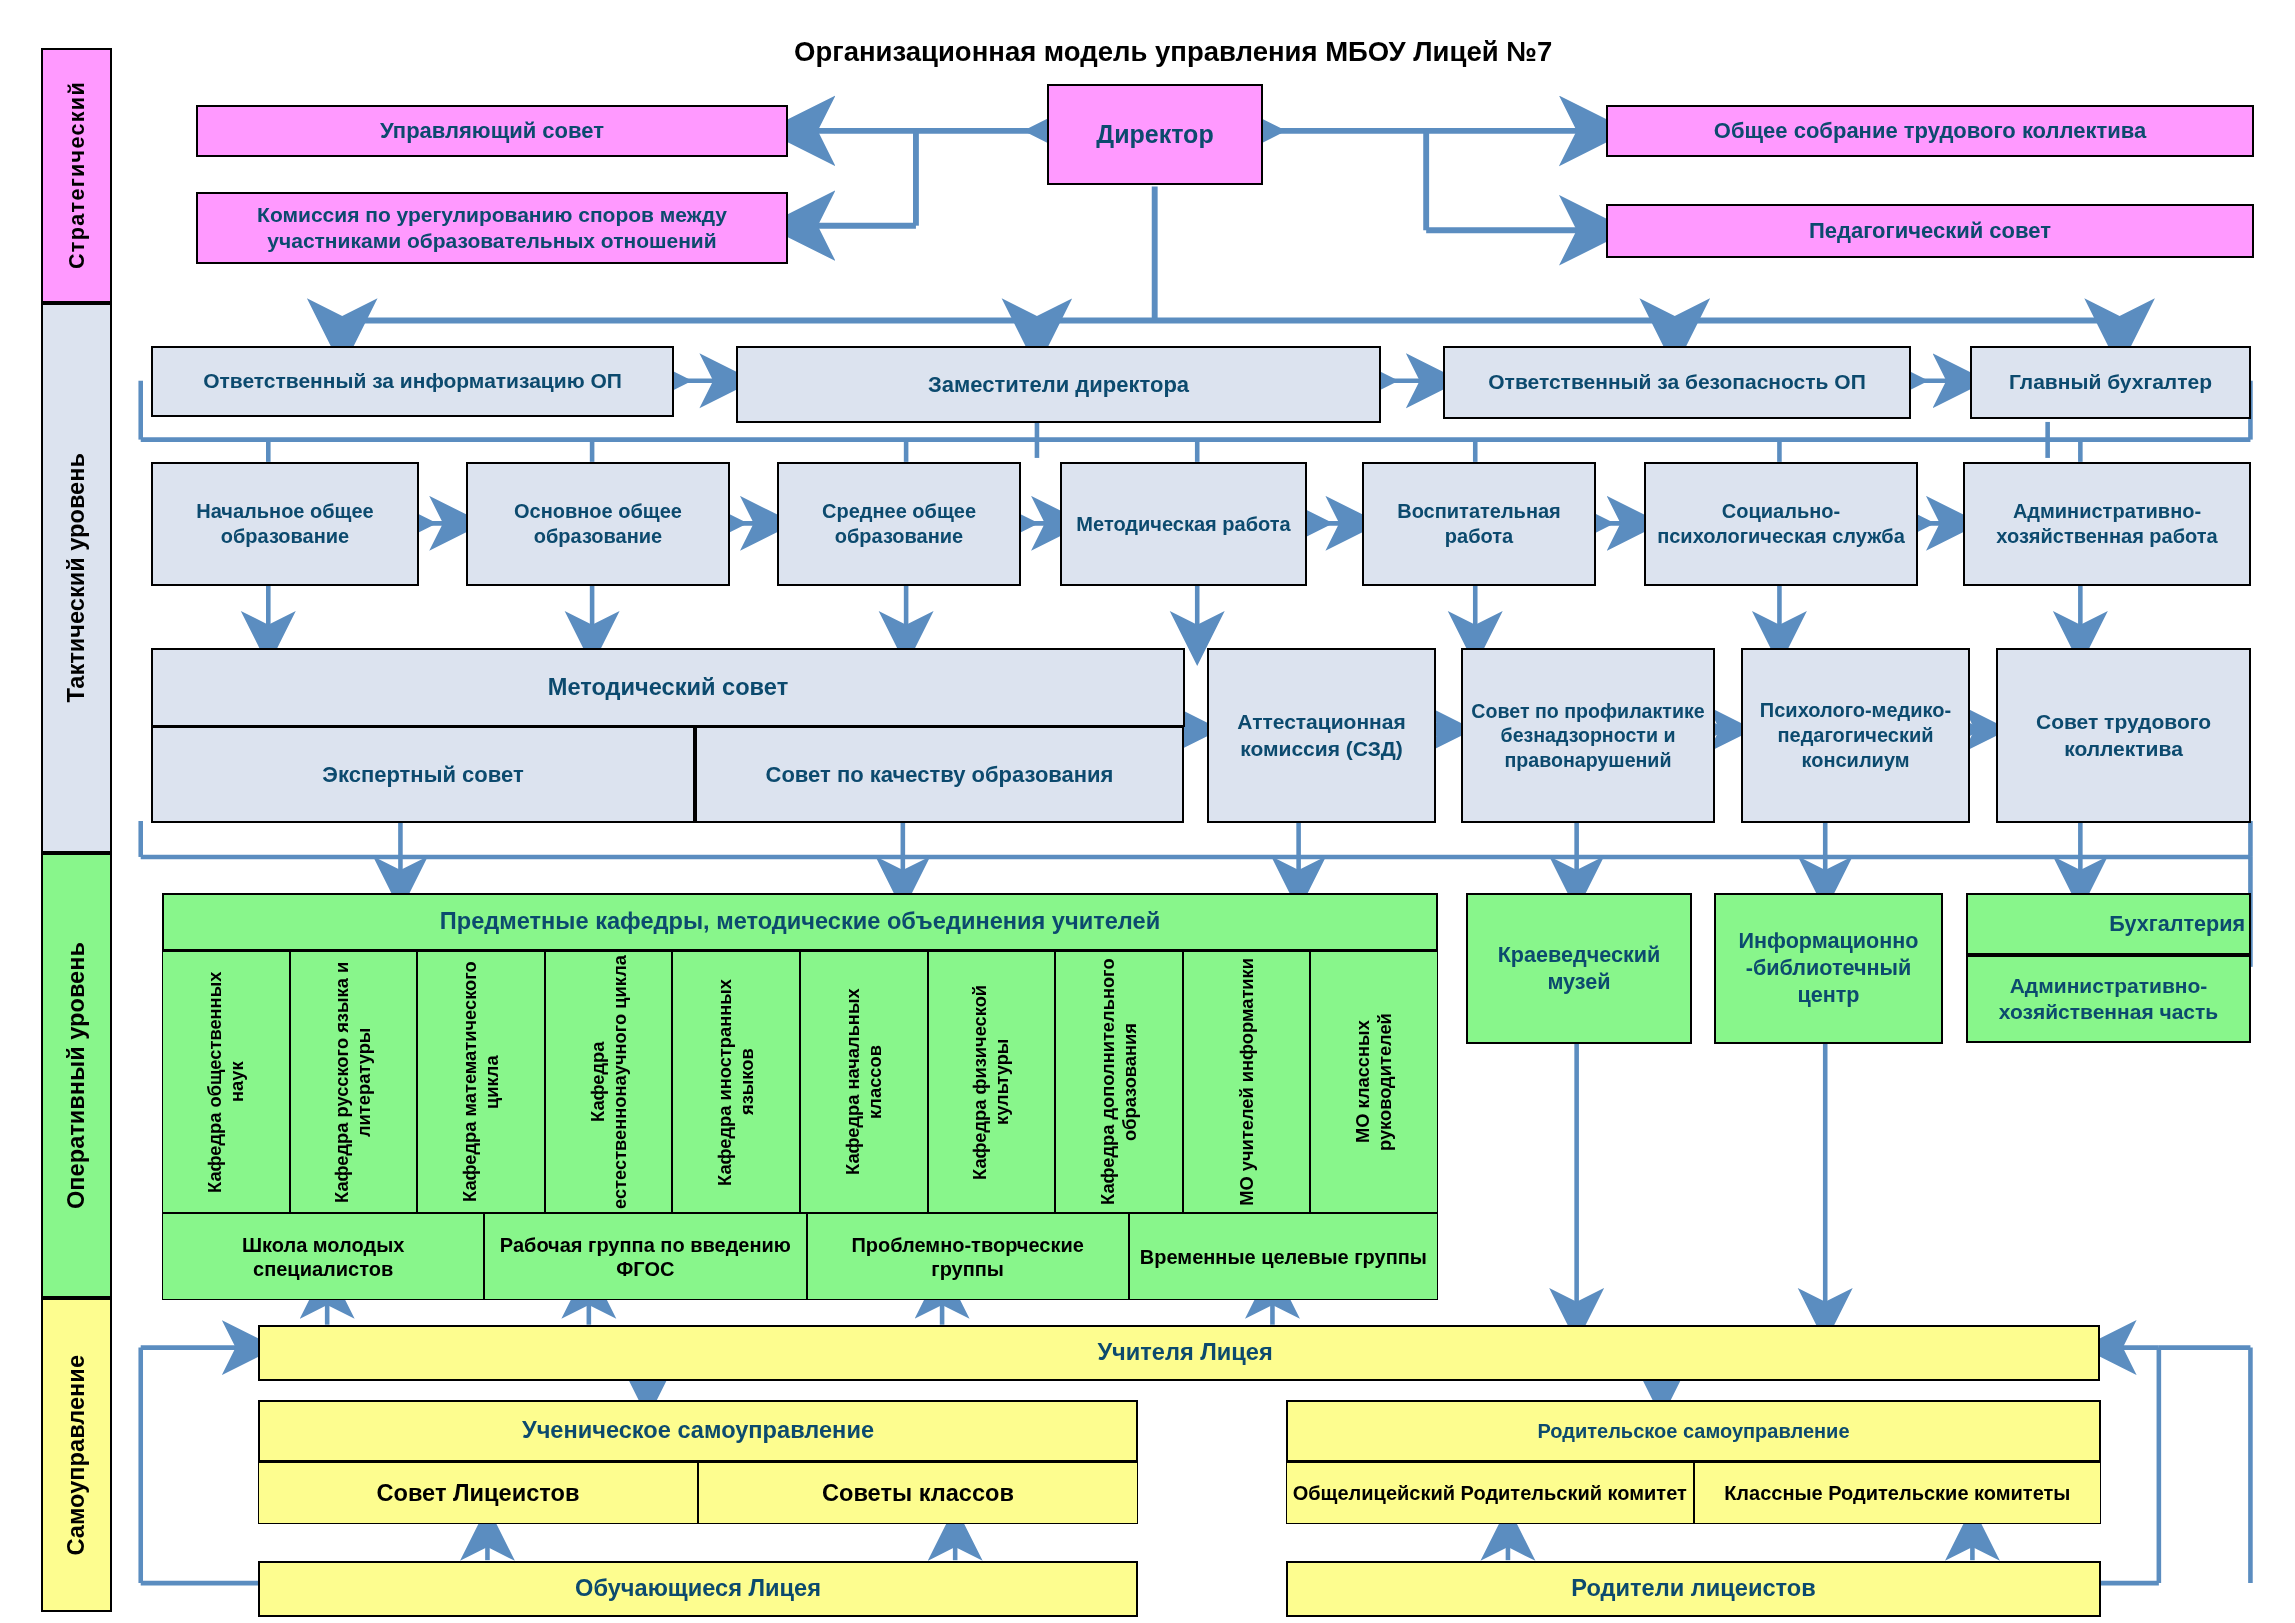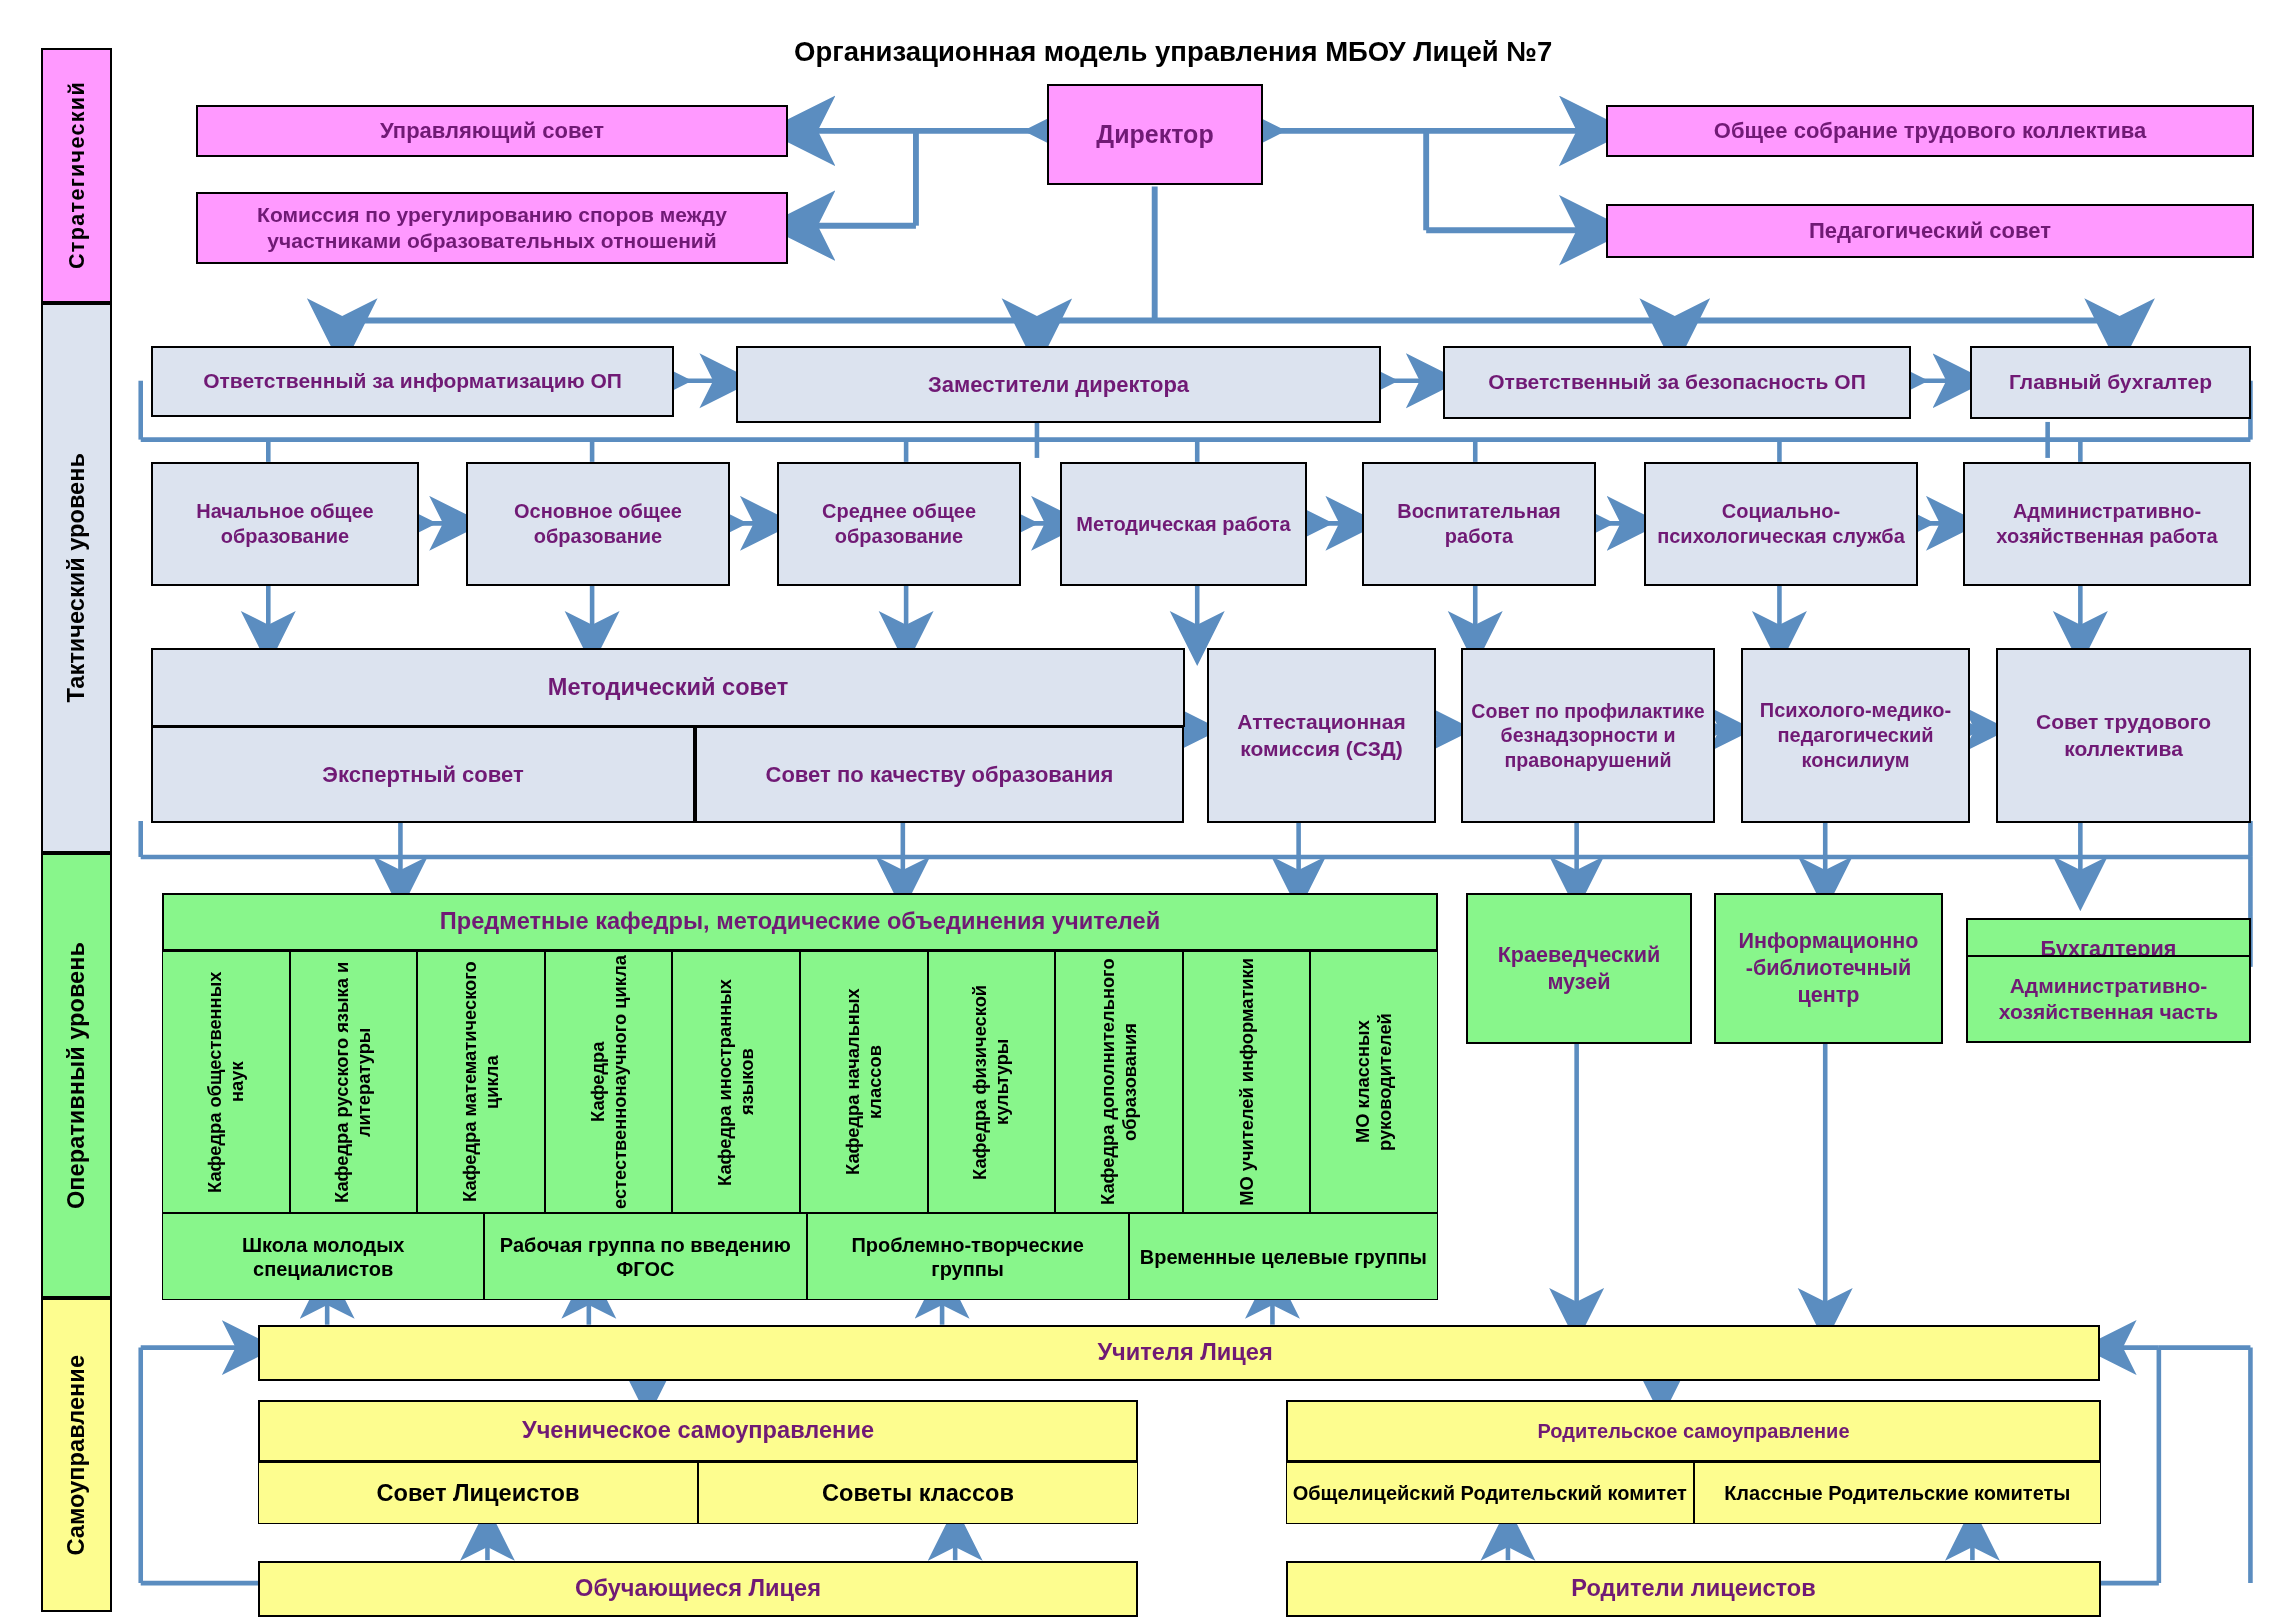--- a/index.html
+++ b/index.html
@@ -4,21 +4,21 @@
 <style>
   html,body{margin:0;padding:0;background:#fff;}
   body{width:2295px;height:1623px;font-family:"Liberation Sans",sans-serif;}
   #root{position:relative;width:2295px;height:1623px;overflow:hidden;}
 
   .box{
     position:absolute;box-sizing:border-box;
     border:2px solid #000;
     display:flex;align-items:center;justify-content:center;
     text-align:center;line-height:1.25;
-    color:#701a75;font-weight:600;
+    color:#0c4a6e;font-weight:600;
     padding:1.3px 3.9px;
     box-shadow:3.3px 3.3px 0 -0.7px rgba(0,0,0,0.0);
   }
   .pink{background:#FF99FF;}
   .blue{background:#DCE3EF;}
   .green{background:#88F68B;}
   .yellow{background:#FDFD8F;}
 
   
   .box::after{content:"";position:absolute;left:0;right:-3.9px;bottom:-3.9px;height:3.9px;background:transparent;}
@@ -318,21 +318,21 @@
   </div>
 
   <div class="box green" style="left:1466px;top:893px;width:226px;height:151px;font-size:21.6px;">
     <span>Краеведческий музей</span>
   </div>
 
   <div class="box green" style="left:1714px;top:893px;width:229px;height:151px;font-size:21.6px;">
     <span>Информационно -библиотечный центр</span>
   </div>
 
-  <div class="box green" style="left:1966px;top:918px;width:285px;height:62px;font-size:21.6px;">
+  <div class="box green" style="left:1966px;top:893px;width:285px;height:62px;font-size:21.6px;justify-content:flex-end;">
     <span>Бухгалтерия</span>
   </div>
 
   <div class="box green" style="left:1966px;top:955px;width:285px;height:88px;font-size:21px;">
     <span>Административно-хозяйственная часть</span>
   </div>
 
   <div class="box yellow" style="left:258px;top:1325px;width:1842px;height:56px;font-size:23.6px;padding-left:16px;">
     <span>Учителя Лицея</span>
   </div>

